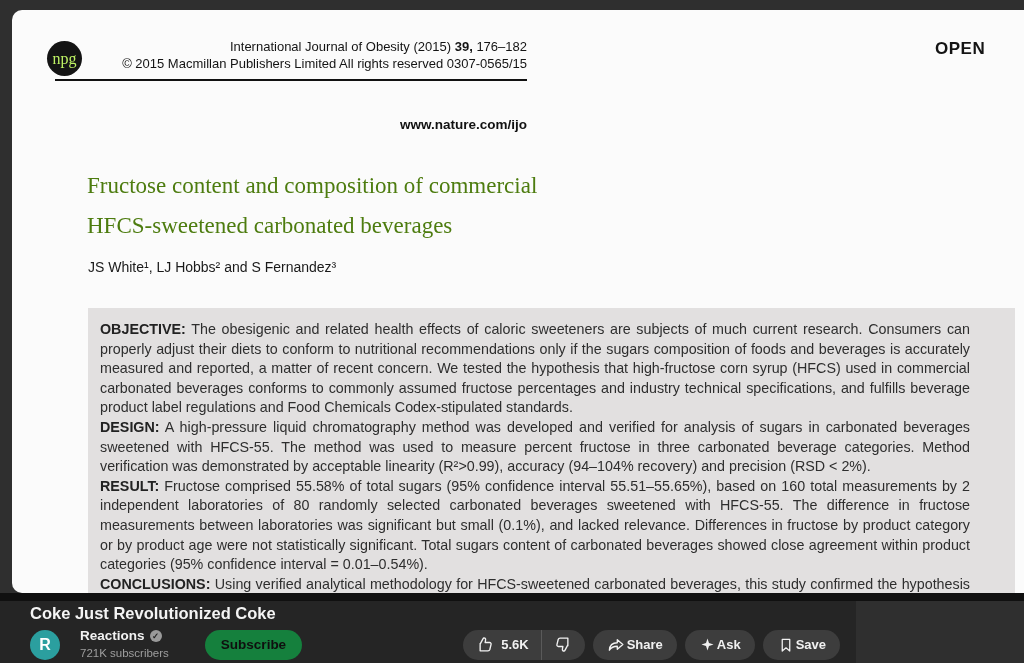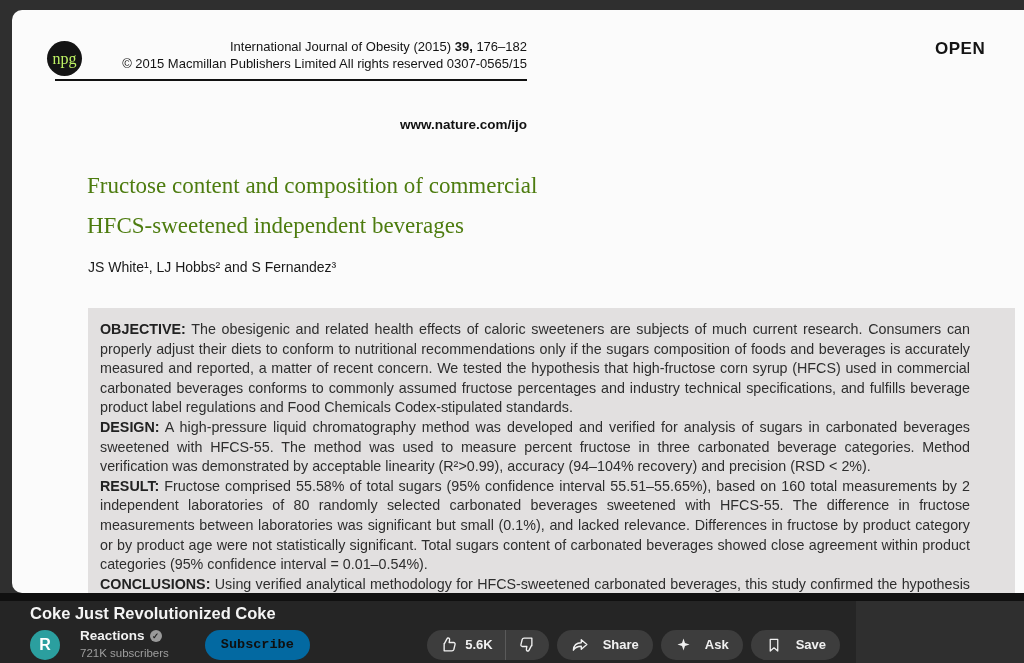--- a/index.html
+++ b/index.html
@@ -35,29 +35,29 @@
   .bar-title{padding:3px 0 0 30px;font-size:16.5px;font-weight:bold;color:#f4f4f4;}
   .bar-row{display:flex;align-items:center;justify-content:space-between;padding:6px 16px 0 30px;}
   .channel{display:flex;align-items:center;}
   .avatar{width:30px;height:30px;border-radius:50%;display:flex;align-items:center;justify-content:center;
           color:#fff;font-weight:bold;font-size:16px;cursor:pointer;}
   .ch-meta{margin-left:20px;line-height:14px;}
   .ch-name{font-size:13.5px;font-weight:bold;color:#f1f1f1;display:flex;align-items:center;gap:5px;}
   .verified{width:12px;height:12px;border-radius:50%;background:#9a9a9a;color:#252525;font-size:8.5px;
             display:inline-flex;align-items:center;justify-content:center;font-weight:bold;}
   .ch-subs{font-size:11.5px;color:#9e9e9e;margin-top:3px;}
-  .subscribe-btn{margin-left:36px;height:30px;padding:0 16px;border:none;border-radius:16px;background:#0369a1;
-                 color:#0f0f0f;font-size:13.5px;font-weight:bold;font-family:Liberation Mono, monospace;cursor:pointer;}
+  .subscribe-btn{margin-left:36px;height:30px;padding:0 16px;border:none;border-radius:16px;background:#15803d;
+                 color:#0f0f0f;font-size:13.5px;font-weight:bold;font-family:Liberation Sans, sans-serif;cursor:pointer;}
   .actions{display:flex;align-items:center;gap:8px;}
   .pill{display:flex;align-items:center;height:30px;background:#3d3d3d;border-radius:16px;color:#f1f1f1;
         font-size:13px;font-weight:bold;cursor:pointer;}
   .pill .seg{display:flex;align-items:center;gap:7px;padding:0 12px;height:100%;}
   .pill .seg + .seg{border-left:1px solid #5a5a5a;}
   .pill svg{display:block;}
-  .simple-pill{gap:13px;padding:0 14px;}
+  .simple-pill{gap:1px;padding:0 14px;}
 </style>
 </head>
 <body>
 
 <div class="screen">
 
   <div class="paper">
 
     <div class="npg-logo">
       <span>npg</span>
@@ -68,21 +68,21 @@
       <div>© 2015 Macmillan Publishers Limited   All rights reserved 0307-0565/15</div>
     </div>
     <div class="jrule"></div>
     <div class="jurl">www.nature.com/ijo</div>
 
     <div class="open-label">OPEN</div>
 
 
     <div class="paper-title">
       <div>Fructose content and composition of commercial</div>
-      <div>HFCS-sweetened independent beverages</div>
+      <div>HFCS-sweetened carbonated beverages</div>
     </div>
 
     <div class="authors">JS White¹, LJ Hobbs² and S Fernandez³</div>
 
     <div class="abstract">
       <p><b>OBJECTIVE:</b><span> The obesigenic and related health effects of caloric sweeteners are subjects of much current research. Consumers can properly adjust their diets to conform to nutritional recommendations only if the sugars composition of foods and beverages is accurately measured and reported, a matter of recent concern. We tested the hypothesis that high-fructose corn syrup (HFCS) used in commercial carbonated beverages conforms to commonly assumed fructose percentages and industry technical specifications, and fulfills beverage product label regulations and Food Chemicals Codex-stipulated standards.</span></p>
       <p><b>DESIGN:</b><span> A high-pressure liquid chromatography method was developed and verified for analysis of sugars in carbonated beverages sweetened with HFCS-55. The method was used to measure percent fructose in three carbonated beverage categories. Method verification was demonstrated by acceptable linearity (R²&gt;0.99), accuracy (94–104% recovery) and precision (RSD &lt; 2%).</span></p>
       <p><b>RESULT:</b><span> Fructose comprised 55.58% of total sugars (95% confidence interval 55.51–55.65%), based on 160 total measurements by 2 independent laboratories of 80 randomly selected carbonated beverages sweetened with HFCS-55. The difference in fructose measurements between laboratories was significant but small (0.1%), and lacked relevance. Differences in fructose by product category or by product age were not statistically significant. Total sugars content of carbonated beverages showed close agreement within product categories (95% confidence interval = 0.01–0.54%).</span></p>
       <p><b>CONCLUSIONS:</b><span> Using verified analytical methodology for HFCS-sweetened carbonated beverages, this study confirmed the hypothesis that fructose as a percentage of total sugars is in close agreement with published specifications in industry technical</span></p>
     </div>

